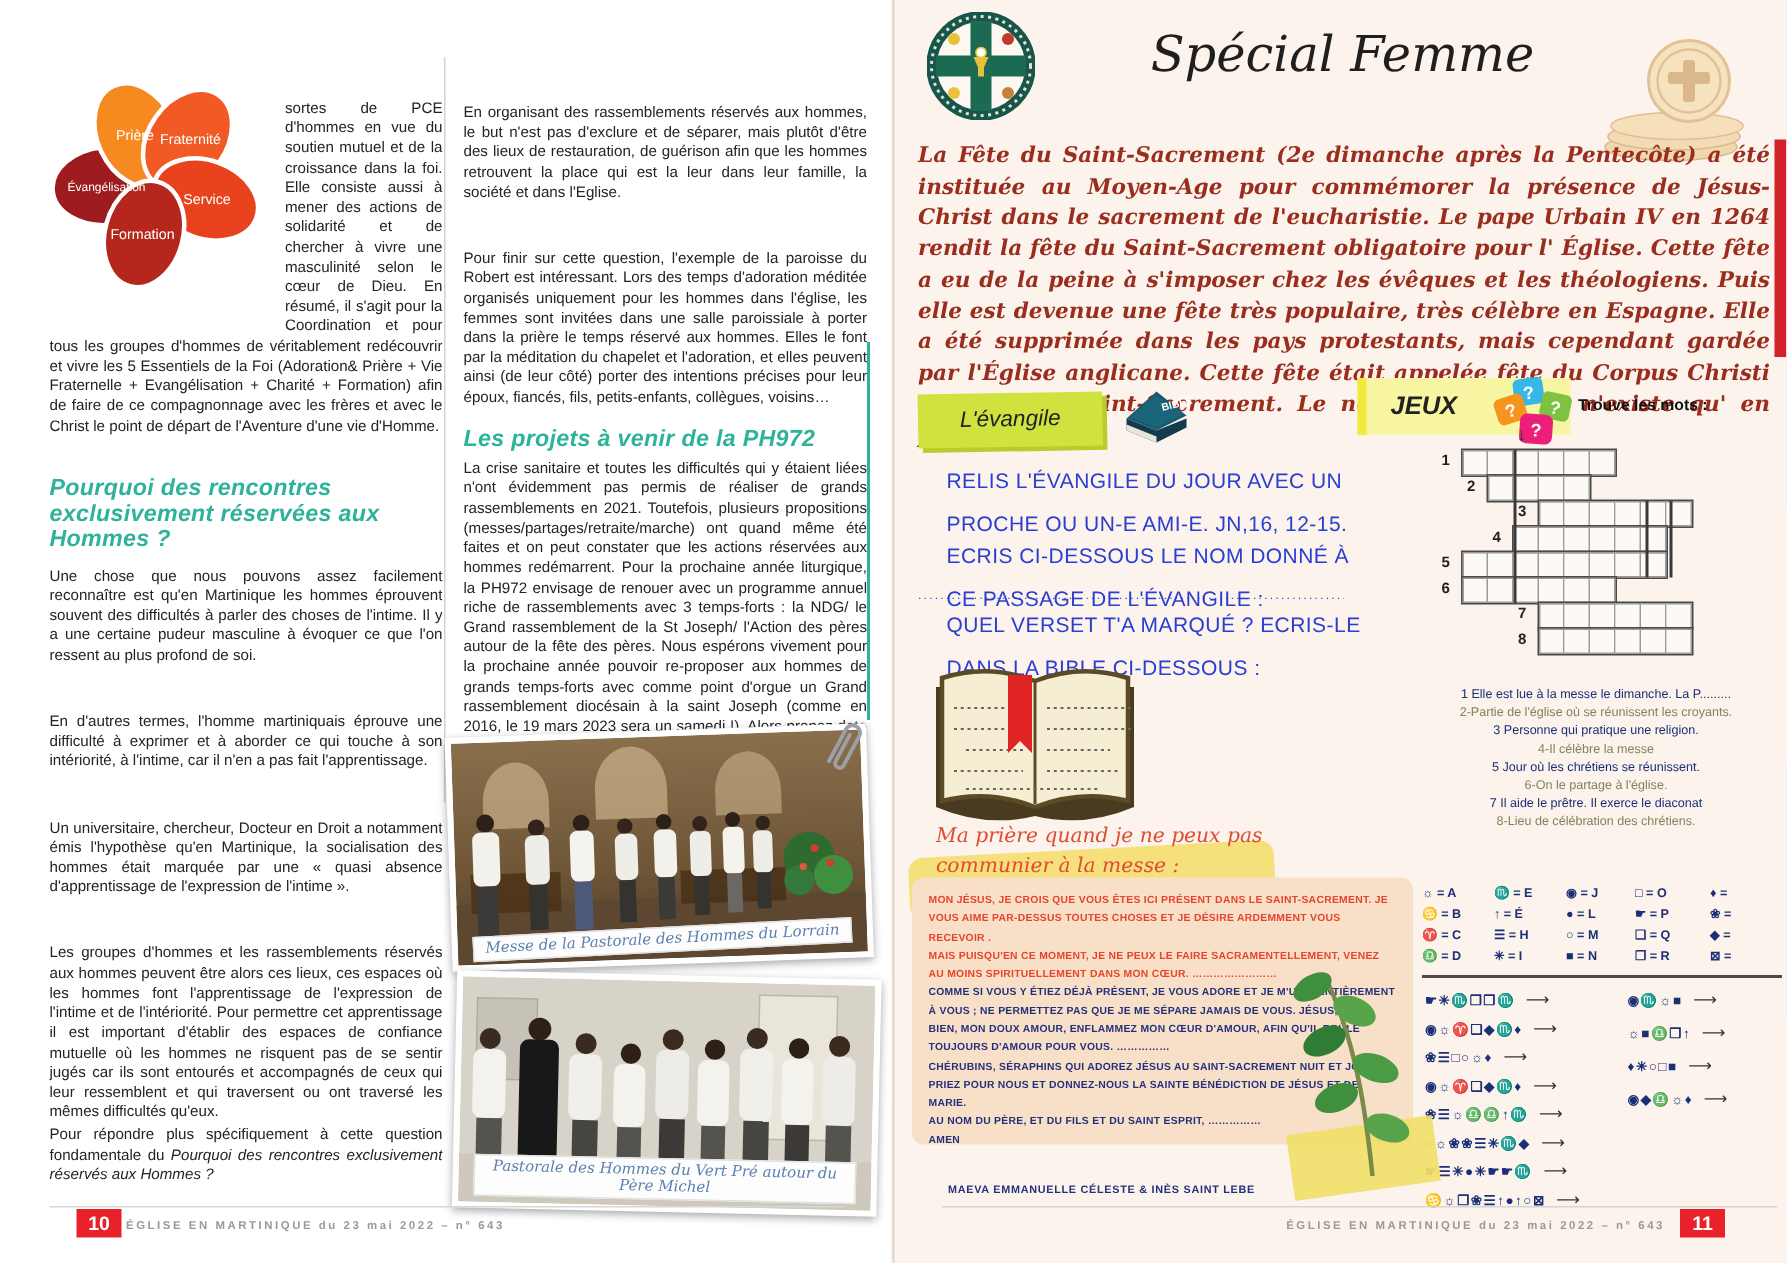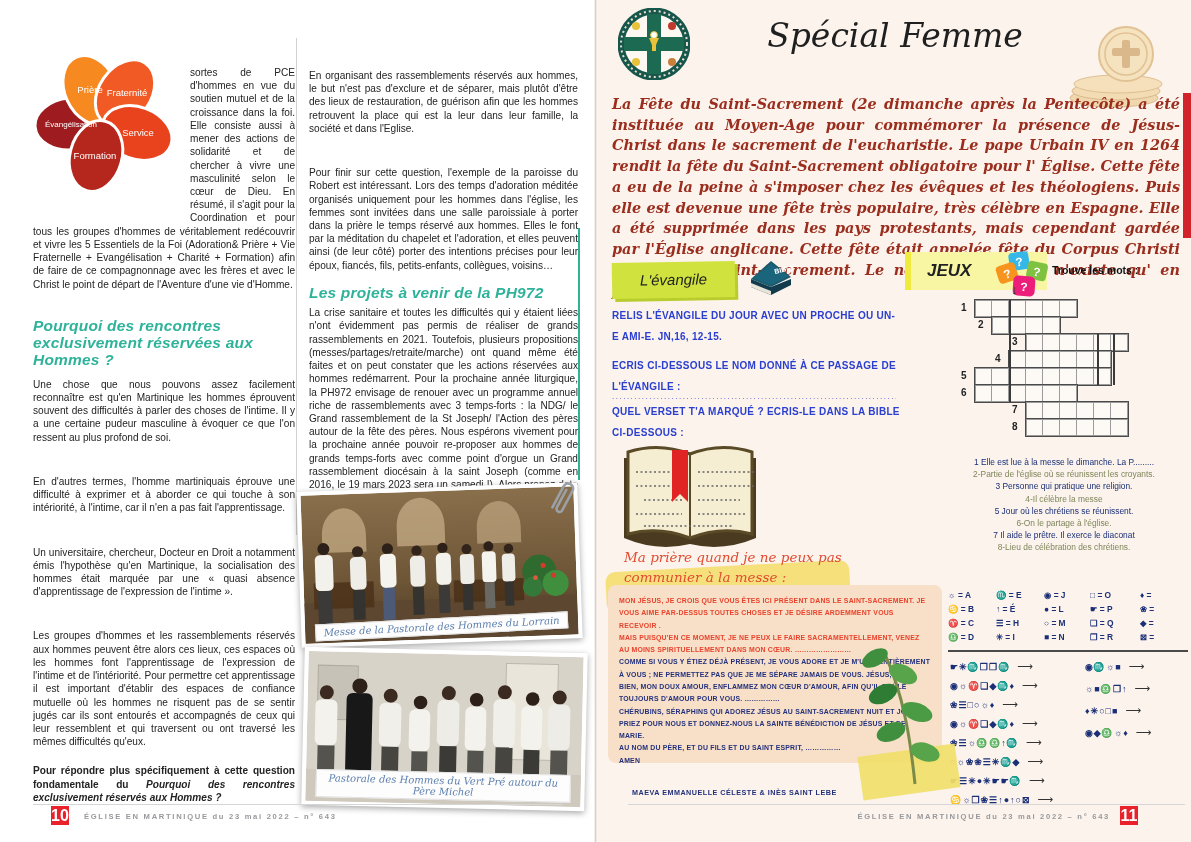--- a/index.html
+++ b/index.html
@@ -12,50 +12,50 @@
   
   #right-page-bg { position:absolute; left:596px; top:0; width:595px; height:842px; background:#fbf3ec; }
   #fold { position:absolute; left:594px; top:0; width:3px; height:842px;
           background:linear-gradient(to right,#ffffff,#d9d2cb,#fbf3ec); }
   
   .body-txt { font-size:10.1px; line-height:1.31; text-align:justify; color:#232323;margin-top:31px; }
   .teal-head { font-size:15.5px; font-weight:bold; font-style:italic; color:#2eb39a; line-height:1.12; letter-spacing:.2px; }
   #left-col { position:absolute; left:33px; top:35px; width:262px; height:772px; overflow:hidden; }
   #flower-wrap { float:left; width:150px; height:174px; margin:0 7px 3px 0; }
   #mid-col { position:absolute; left:296px; top:38px; width:282px; padding-left:12px; border-left:1px solid #d2d2d2; }
-  .para-gap { margin-top:16px;font-weight:bold; }
+  .para-gap { margin-top:2px; }
   #byline-row { margin-top:20px; text-align:right; font-size:9.6px; font-weight:bold; color:#1d1d1d; }
   .green-sq { display:inline-block; width:9px; height:9px; background:#8dc63f; margin-left:5px; vertical-align:-1px; }
   #teal-rule { position:absolute; left:578px; top:228px; width:2px; height:252px; background:#2eb39a; }
   
   .photo { position:absolute; background:#fff; padding:4px; box-shadow:0 2px 6px rgba(0,0,0,.35); }
   #photo1 { left:299px; top:487px; width:281px; height:156px; transform:rotate(-2deg); }
   #photo2 { left:303px; top:650px; width:283px; height:158px; transform:rotate(1.3deg); }
   .caption-strip { position:absolute; left:14px; right:14px; bottom:8px; background:#fdfdfd; border:1px solid #e2e2e2;
     text-align:center; font-family:"DejaVu Serif", serif; font-style:italic; font-size:10px; color:#5b7fae; padding:2px 0; }
   #photo1 .caption-strip { transform:rotate(-1deg); }
   #paperclip { position:absolute; left:551px; top:477px; transform:rotate(28deg); }
   
   .foot-line { position:absolute; top:804px; height:1px; background:#d6d6d6; }
-  .page-badge { position:absolute; top:806px; width:18px; height:19px; background:#e8212a; color:#fff;
-    font-size:16px; font-weight:bold; text-align:center; line-height:19px; }
+  .page-badge { position:absolute; top:806px; width:30px; height:19px; background:#e8212a; color:#fff;
+    font-size:13px; font-weight:bold; text-align:center; line-height:19px; }
   .foot-txt { position:absolute; top:812px; font-size:7.6px; letter-spacing:1.7px; color:#97999c; font-weight:bold; }
   
   #rp-title { position:absolute; left:730px; top:16px; width:330px; text-align:center;
     font-family:"DejaVu Serif", serif; font-style:italic; font-size:33px; color:#1f1f1f; }
   #red-edge { position:absolute; left:1183px; top:93px; width:8px; height:145px; background:#d2232a; }
   #rp-intro { position:absolute; left:612px; top:94px; width:568px;
     font-family:"DejaVu Serif", serif; font-style:italic; font-weight:bold;
     font-size:14.4px; line-height:1.44; color:#9a2d1d; text-align:justify; }
   .accent-box { position:absolute; font-style:italic; color:#222; }
   #evangile-box { left:612px; top:262px; width:123px; height:36px; background:#cfe23d;
     box-shadow:3px 3px 0 #b9cc2e; font-size:15px; text-align:center; line-height:36px; transform:rotate(-1deg); }
   #jeux-box { left:905px; top:252px; width:142px; height:38px; background:#f8f6a3; border-left:6px solid #f0e93e;
     font-size:17px; font-weight:bold; line-height:38px; padding-left:16px; }
-  .blue-caps { position:absolute; font-size:10px; font-weight:bold; color:#2a3ed0; letter-spacing:.3px; line-height:2.05; width:288px; }
+  .blue-caps { position:absolute; font-size:14px; font-weight:normal; color:#2a3ed0; letter-spacing:.3px; line-height:2.05; width:288px;margin-left:19px; }
   #dots-line { position:absolute; left:612px; top:392px; width:284px; font-size:8px; color:#2a3ed0;
     letter-spacing:1.5px; overflow:hidden; white-space:nowrap; }
   #priere-head { position:absolute; left:624px; top:547px; width:230px; z-index:2;
     font-family:"DejaVu Serif", serif; font-style:italic; font-size:13.5px; line-height:1.5; color:#e14b31; }
   #priere-highlight { position:absolute; left:606px; top:566px; width:244px; height:42px; background:#f6e07c;
     border-radius:10px; transform:rotate(-3deg); z-index:1; }
   #prayer-box { position:absolute; left:608px; top:585px; width:334px; height:178px; background:#f8e0c8;
     border-radius:8px; padding:10px 11px; z-index:1; }
   .pray { font-size:6.9px; font-weight:bold; line-height:1.78; letter-spacing:.2px; }
   .pray-red { color:#e8432c; }

